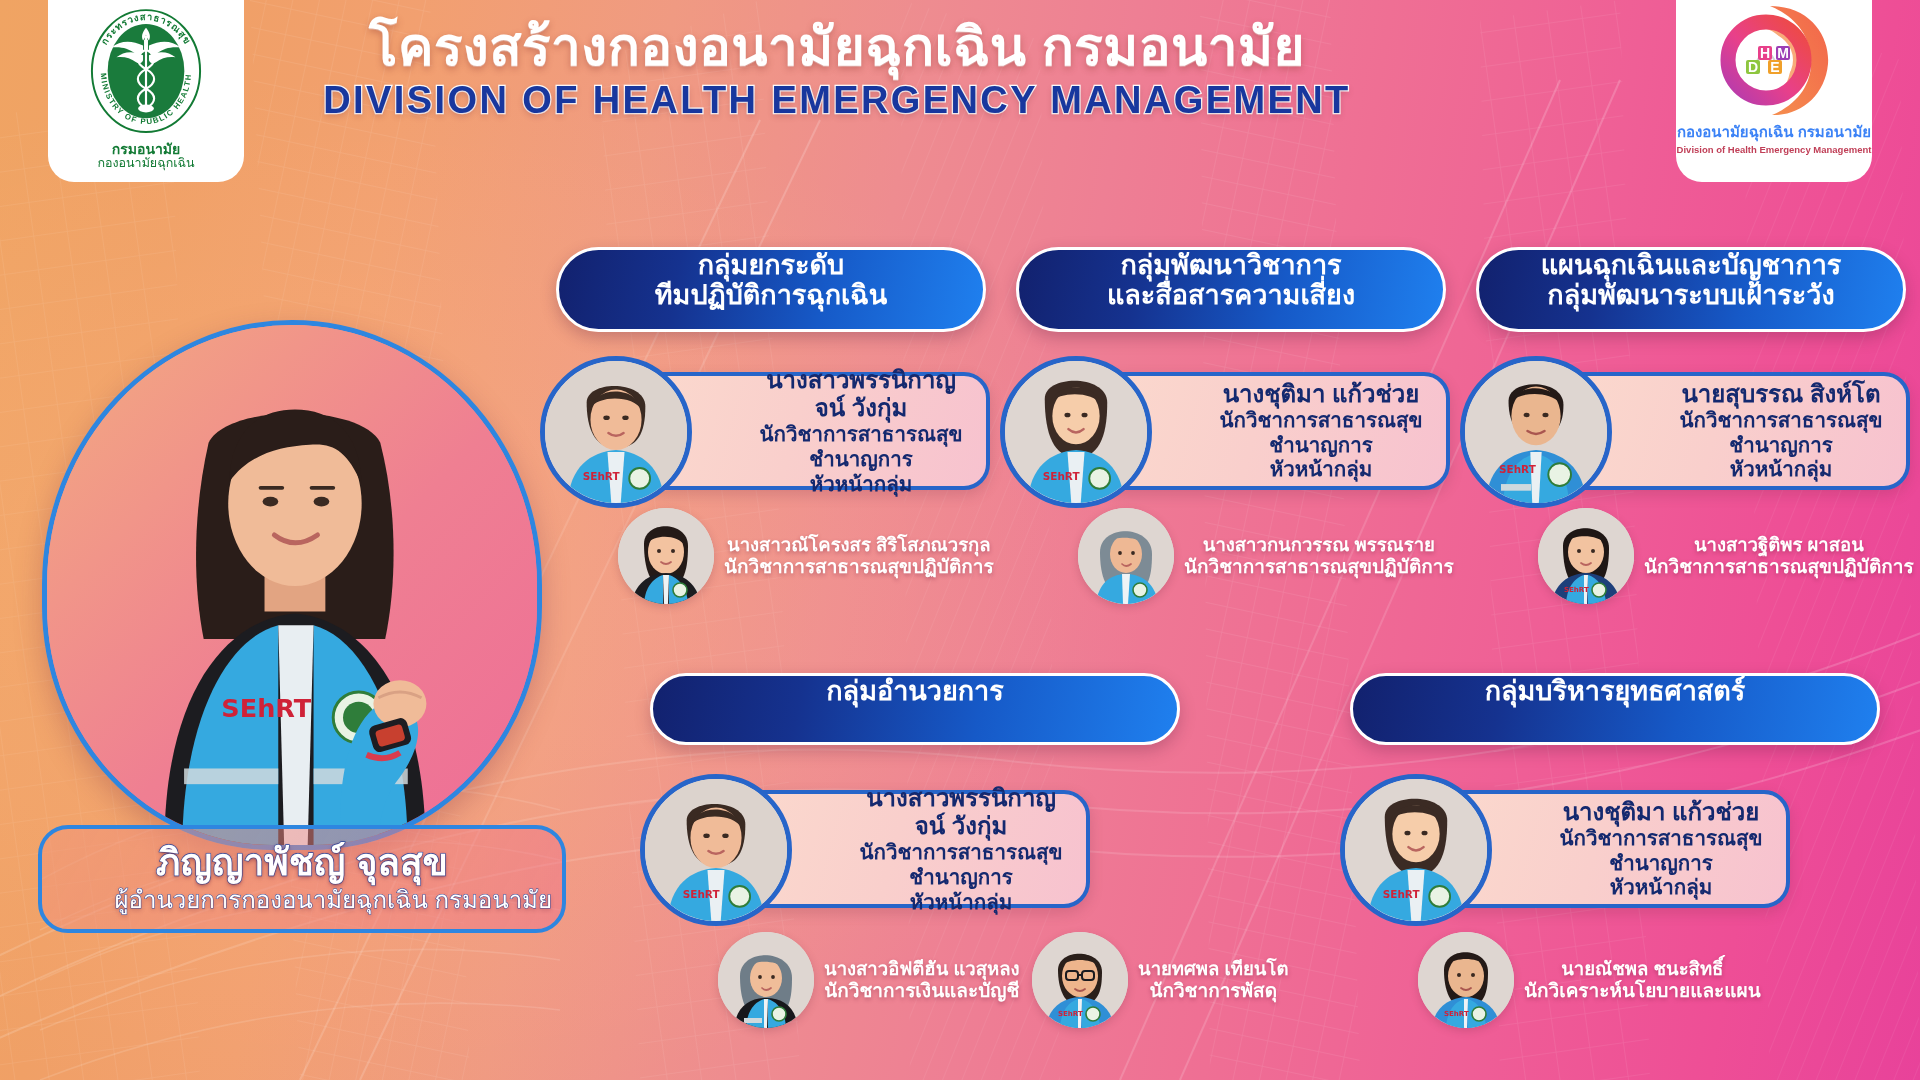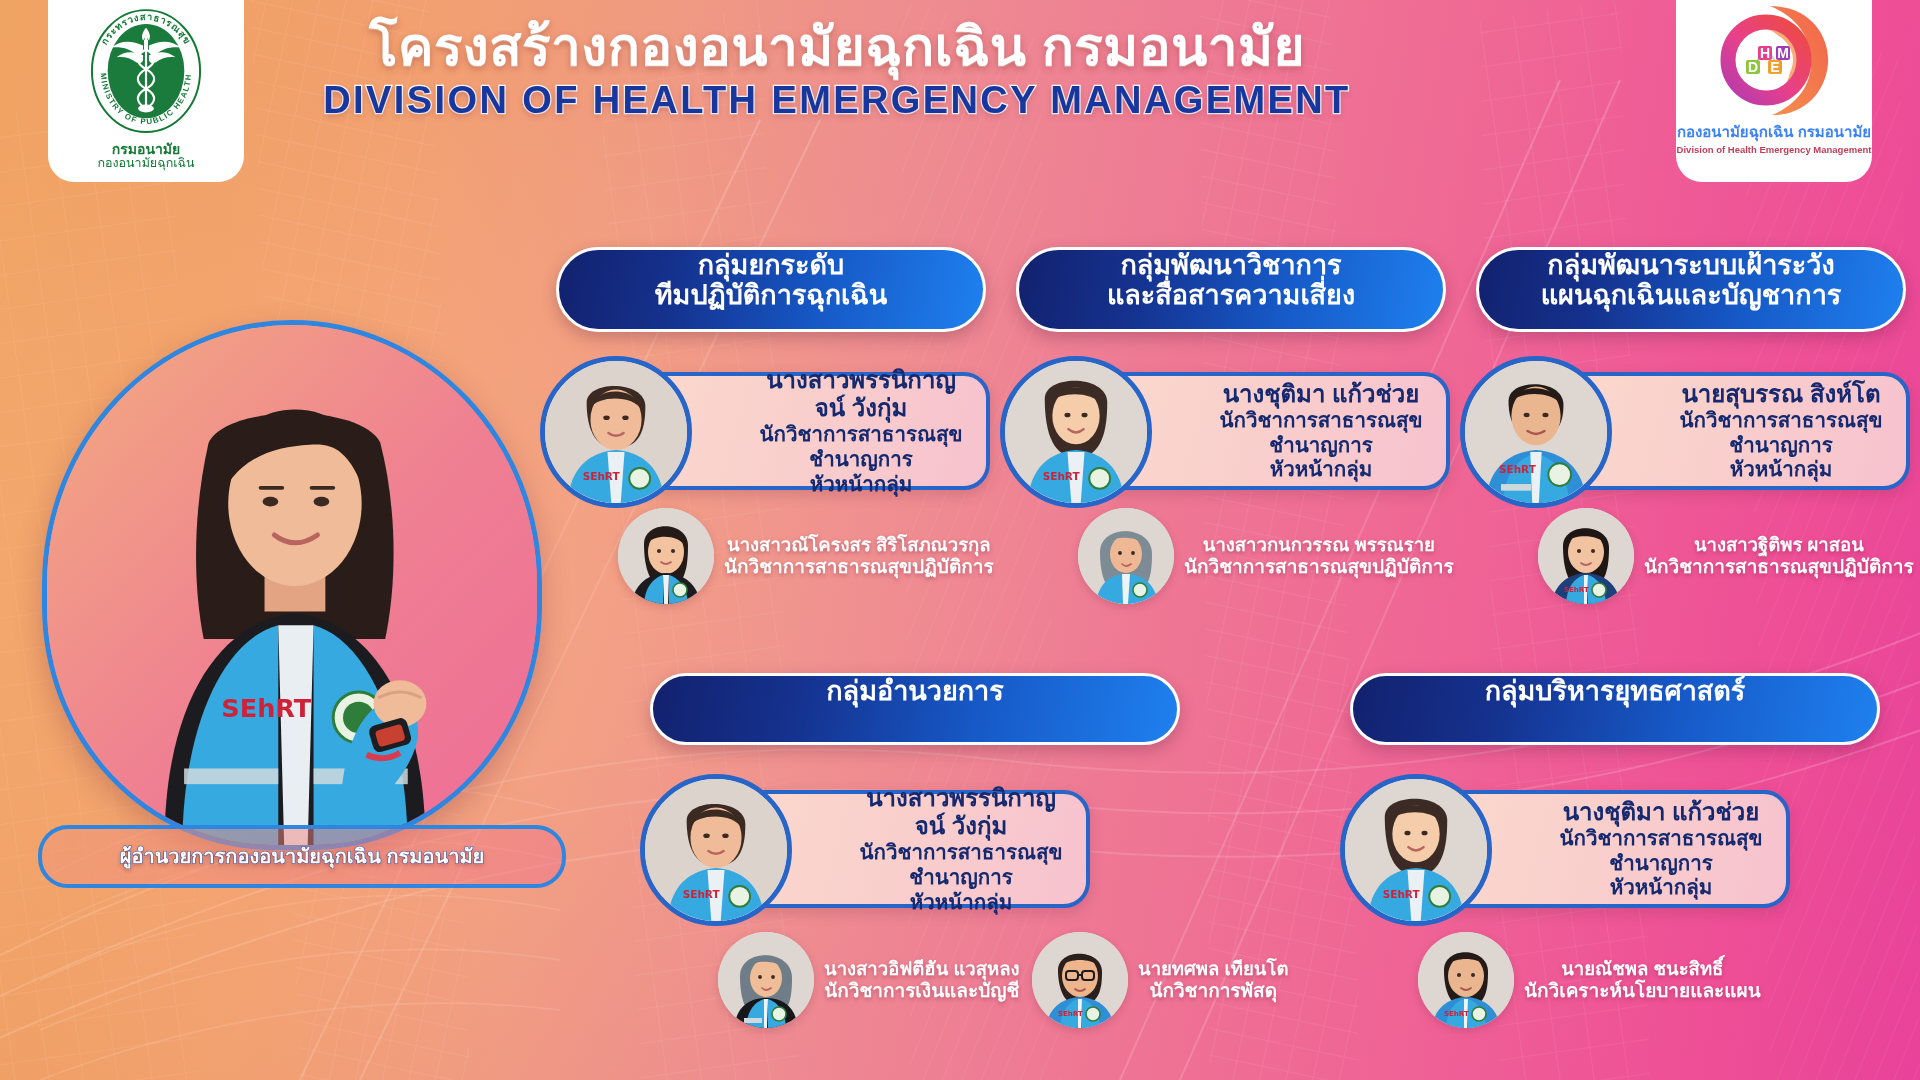--- a/index.html
+++ b/index.html
@@ -78,23 +78,24 @@
     border:4px solid #2e86e0; border-radius:30px;
     background:linear-gradient(120deg, rgba(240,150,120,.55), rgba(238,110,140,.45));
     text-align:center;
   }
   .director-name {
     font-size:37px; font-weight:bold; color:#ffffff; line-height:1.1;
     text-shadow:0 2px 4px rgba(120,40,60,.55), 0 0 2px rgba(40,60,150,.9);
     -webkit-text-stroke:1.2px #2a4fa8; paint-order:stroke fill;
   }
   .director-role {
-    margin-top:2px; font-size:20px; font-weight:bold; color:#ffffff; line-height:1.15;
+    margin-top:2px; font-size:24px; font-weight:normal; color:#ffffff; line-height:1.15;
     -webkit-text-stroke:1px #2a4fa8; paint-order:stroke fill;
     text-shadow:0 2px 4px rgba(120,40,60,.45);
+    text-align:right;
   }
 
   
   .group-head {
     position:absolute;
     border-radius:44px;
     background:linear-gradient(100deg,#12216e 0%,#15328f 28%,#1659c7 62%,#1f80ef 100%);
     border:3px solid #ffffff;
     display:flex; align-items:flex-start; justify-content:center;
     color:#fff; font-weight:bold; text-align:center;
@@ -319,20 +320,21 @@
       <ellipse cx="360" cy="386" rx="27" ry="24" fill="#f0bb98"></ellipse>
       <path d="M338 380 q22 -12 44 0" stroke="#d9a184" stroke-width="3" fill="none"></path>
 
       <rect x="330" y="404" width="40" height="28" rx="7" fill="#1d1d22" transform="rotate(-16 350 418)"></rect>
       <rect x="336" y="410" width="28" height="17" rx="4" fill="#c8402f" transform="rotate(-16 350 418)"></rect>
 
       <path d="M326 438 q18 8 34 -2" stroke="#d93c4e" stroke-width="6" fill="none"></path>
     </svg>
   </div>
   <div class="director-plate">
+    <div class="director-name">ภิญญาพัชญ์ จุลสุข</div>
     <div class="director-role">ผู้อำนวยการกองอนามัยฉุกเฉิน กรมอนามัย</div>
   </div>
 </div>
 
 <div class="group-head" style="left:556px; top:247px; width:430px; height:85px;">
   <div class="gh-txt">
     <div>กลุ่มยกระดับ</div>
     <div>ทีมปฏิบัติการฉุกเฉิน</div>
   </div>
 </div>
@@ -437,22 +439,22 @@
     </svg>
   </div>
   <div class="staff-text">
     <div class="staff-name">นางสาวกนกวรรณ พรรณราย</div>
     <div class="staff-pos">นักวิชาการสาธารณสุขปฏิบัติการ</div>
   </div>
 </div>
 
 <div class="group-head" style="left:1476px; top:247px; width:430px; height:85px;">
   <div class="gh-txt">
+    <div>แผนฉุกเฉินและบัญชาการ</div>
     <div>กลุ่มพัฒนาระบบเฝ้าระวัง</div>
-    <div>แผนฉุกเฉินและบัญชาการ</div>
   </div>
 </div>
 <div class="chief" style="left:1460px; top:372px; width:450px;">
   <div class="chief-box">
     <div>
       <div class="chief-name">นายสุบรรณ  สิงห์โต</div>
       <div class="chief-pos">นักวิชาการสาธารณสุขชำนาญการ</div>
       <div class="chief-rank">หัวหน้ากลุ่ม</div>
     </div>
   </div>

